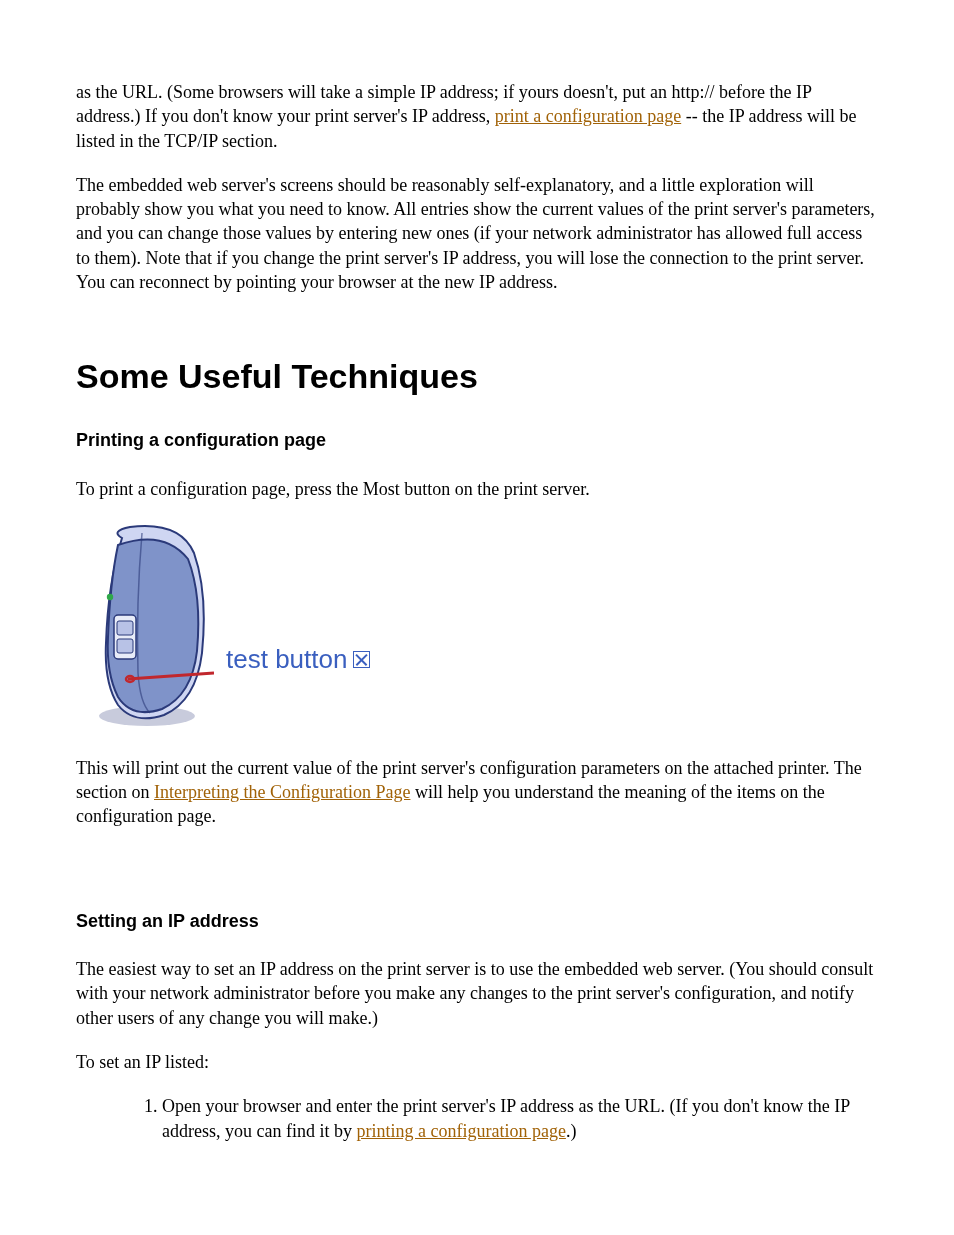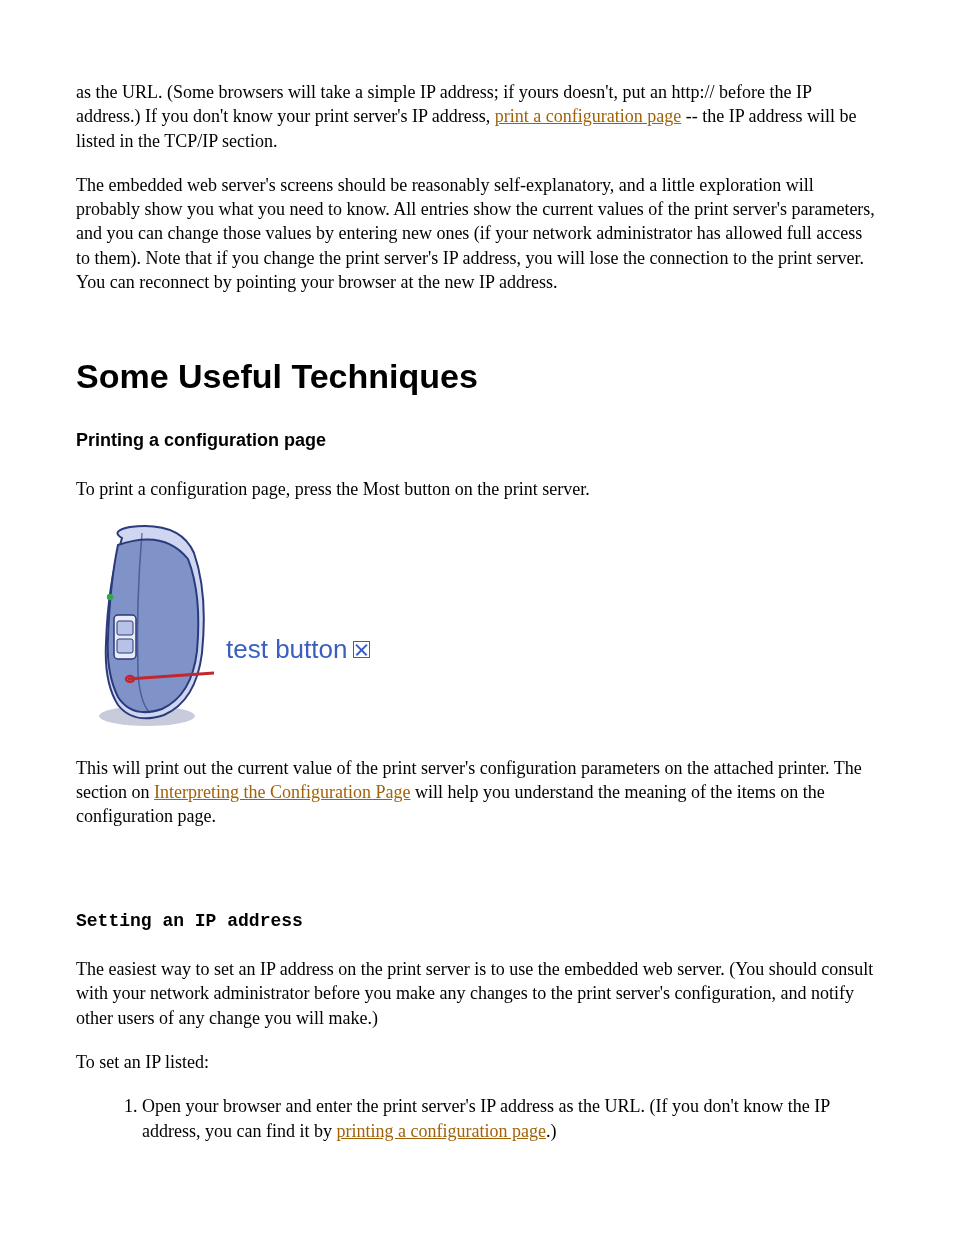--- a/index.html
+++ b/index.html
@@ -21,53 +21,53 @@
     margin: 60px 0 28px 0;
   }
   h3 {
     font-family: Verdana, Geneva, Arial, sans-serif;
     font-weight: bold;
     font-size: 18px;
     margin: 0 0 24px 0;
   }
   h3.extra-space {
     margin-top: 80px;
-    font-family: Liberation Mono, monospace;
   }
   a {
     color: #a16207;
     text-decoration: underline;
   }
   ol {
     margin: 0 0 20px 0;
     padding-left: 66px;
   }
   ol li {
     padding-left: 0;
+    margin-left: 20px;
   }
   .figure {
     margin: 22px 0 28px 8px;
     display: flex;
     align-items: center;
   }
   .device {
     position: relative;
     width: 130px;
     height: 205px;
   }
   .figure-label {
     font-family: Verdana, Geneva, Arial, sans-serif;
     font-size: 26px;
     color: #3a5fbf;
     margin-left: 12px;
     display: inline-flex;
     align-items: center;
     gap: 6px;
     position: relative;
-    top: 24px;
+    top: 34px;
   }
   .placeholder-icon {
     display: inline-block;
     width: 15px;
     height: 15px;
     border: 1.5px solid #3a5fbf;
     position: relative;
   }
   .placeholder-icon::before,
   .placeholder-icon::after {

